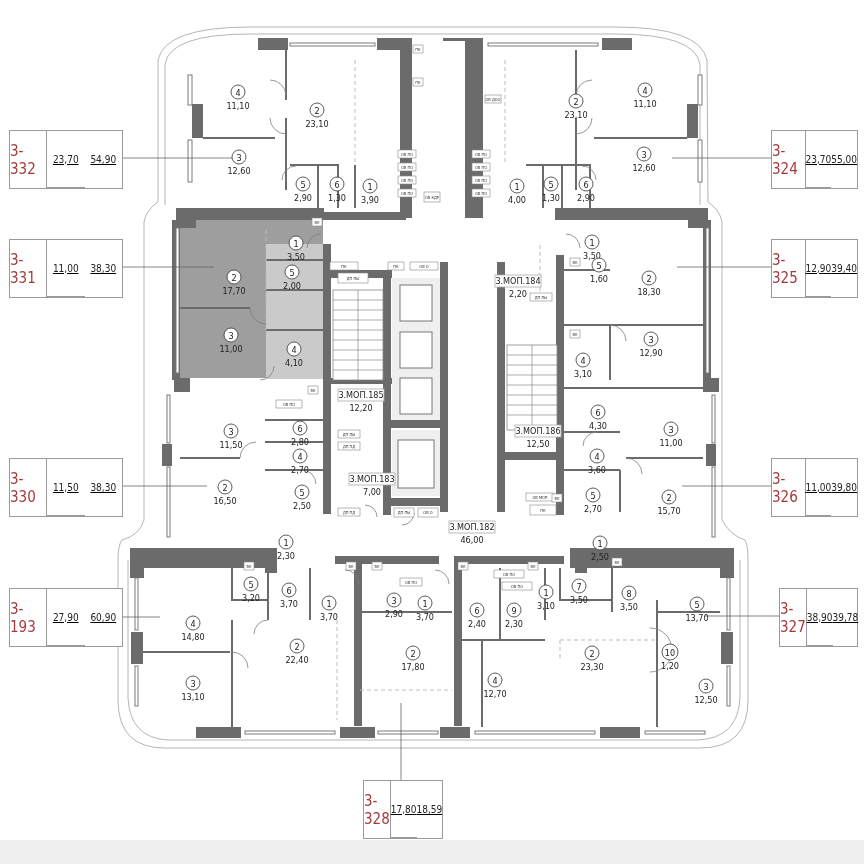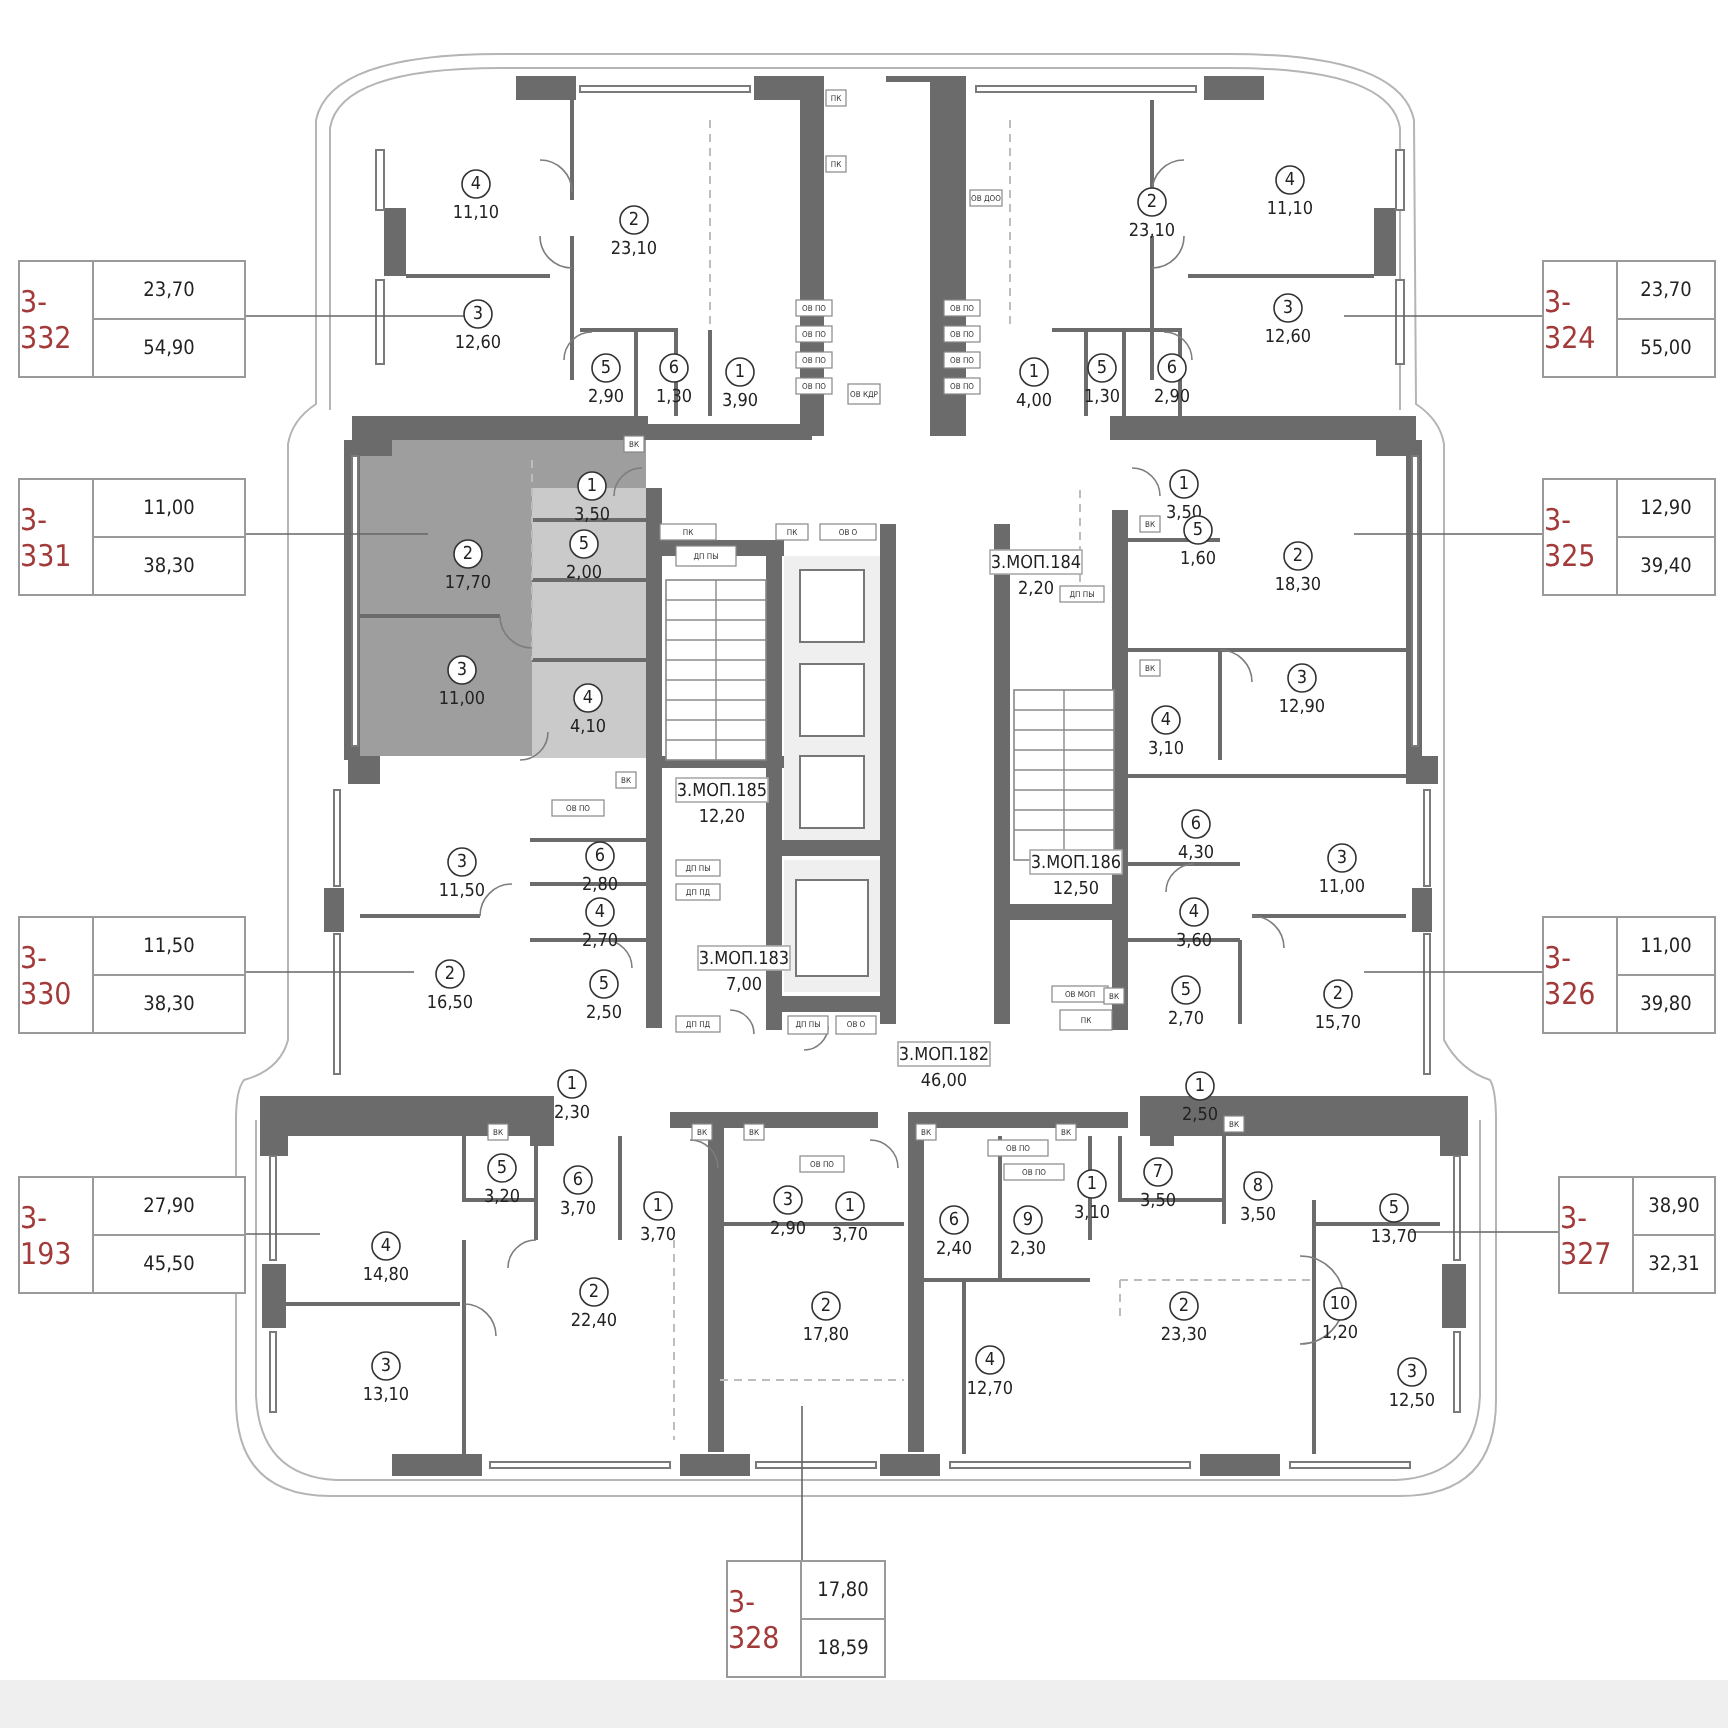--- a/index.html
+++ b/index.html
@@ -16,21 +16,21 @@
   .room-num { font-size:9px; fill:#222; text-anchor:middle; dominant-baseline:central; }
   .room-area { font-size:9px; fill:#222; text-anchor:middle; }
   .mop-box { fill:#fff; stroke:#aaa; stroke-width:0.8; }
   .mop-label { font-size:9px; fill:#222; text-anchor:middle; }
   .tiny { font-size:4px; fill:#333; text-anchor:middle; dominant-baseline:central; }
   .tinybox { fill:#fff; stroke:#888; stroke-width:0.6; }
   .shaded { fill:#9e9e9e; }
   .leader { stroke:#666; stroke-width:0.8; }
   .apt-box { position:absolute; border:1px solid #9a9a9a; background:#fff; display:flex; }
   .apt-id { width:36px; border-right:1px solid #9a9a9a; display:flex; align-items:center; justify-content:center; color:#a33a3a; font-size:15px; }
-  .apt-vals { flex:1; display:flex; flex-direction:column; }
+  .apt-vals { flex:1; display:flex; flex-direction:row;text-decoration:underline; }
   .apt-val { flex:1; display:flex; align-items:center; justify-content:center; font-size:10px; color:#222; }
   .apt-val.top { border-bottom:1px solid #9a9a9a; }
   .stair { stroke:#8a8a8a; stroke-width:0.7; fill:none; }
   .lift { fill:#fff; stroke:#777; stroke-width:1; }
   .lift-bg { fill:#efefef; }
 </style>
 </head>
 <body>
 
 <div id="sheet"></div>
@@ -609,35 +609,35 @@
       <div class="apt-id">3-330</div>
       <div class="apt-vals">
         <div class="apt-val top">11,50</div>
         <div class="apt-val">38,30</div>
       </div>
     </div>
     <div class="apt-box" style="left: 9px; top: 588px; width: 112px; height: 57px;">
       <div class="apt-id">3-193</div>
       <div class="apt-vals">
         <div class="apt-val top">27,90</div>
-        <div class="apt-val">45,50</div>
+        <div class="apt-val">60,90</div>
       </div>
     </div>
     <div class="apt-box" style="left: 363px; top: 780px; width: 78px; height: 57px;">
       <div class="apt-id">3-328</div>
       <div class="apt-vals">
         <div class="apt-val top">17,80</div>
         <div class="apt-val">18,59</div>
       </div>
     </div>
     <div class="apt-box" style="left: 779px; top: 588px; width: 77px; height: 57px;">
       <div class="apt-id">3-327</div>
       <div class="apt-vals">
         <div class="apt-val top">38,90</div>
-        <div class="apt-val">32,31</div>
+        <div class="apt-val">39,78</div>
       </div>
     </div>
     <div class="apt-box" style="left: 771px; top: 458px; width: 85px; height: 57px;">
       <div class="apt-id">3-326</div>
       <div class="apt-vals">
         <div class="apt-val top">11,00</div>
         <div class="apt-val">39,80</div>
       </div>
     </div>
     <div class="apt-box" style="left: 771px; top: 239px; width: 85px; height: 57px;">

